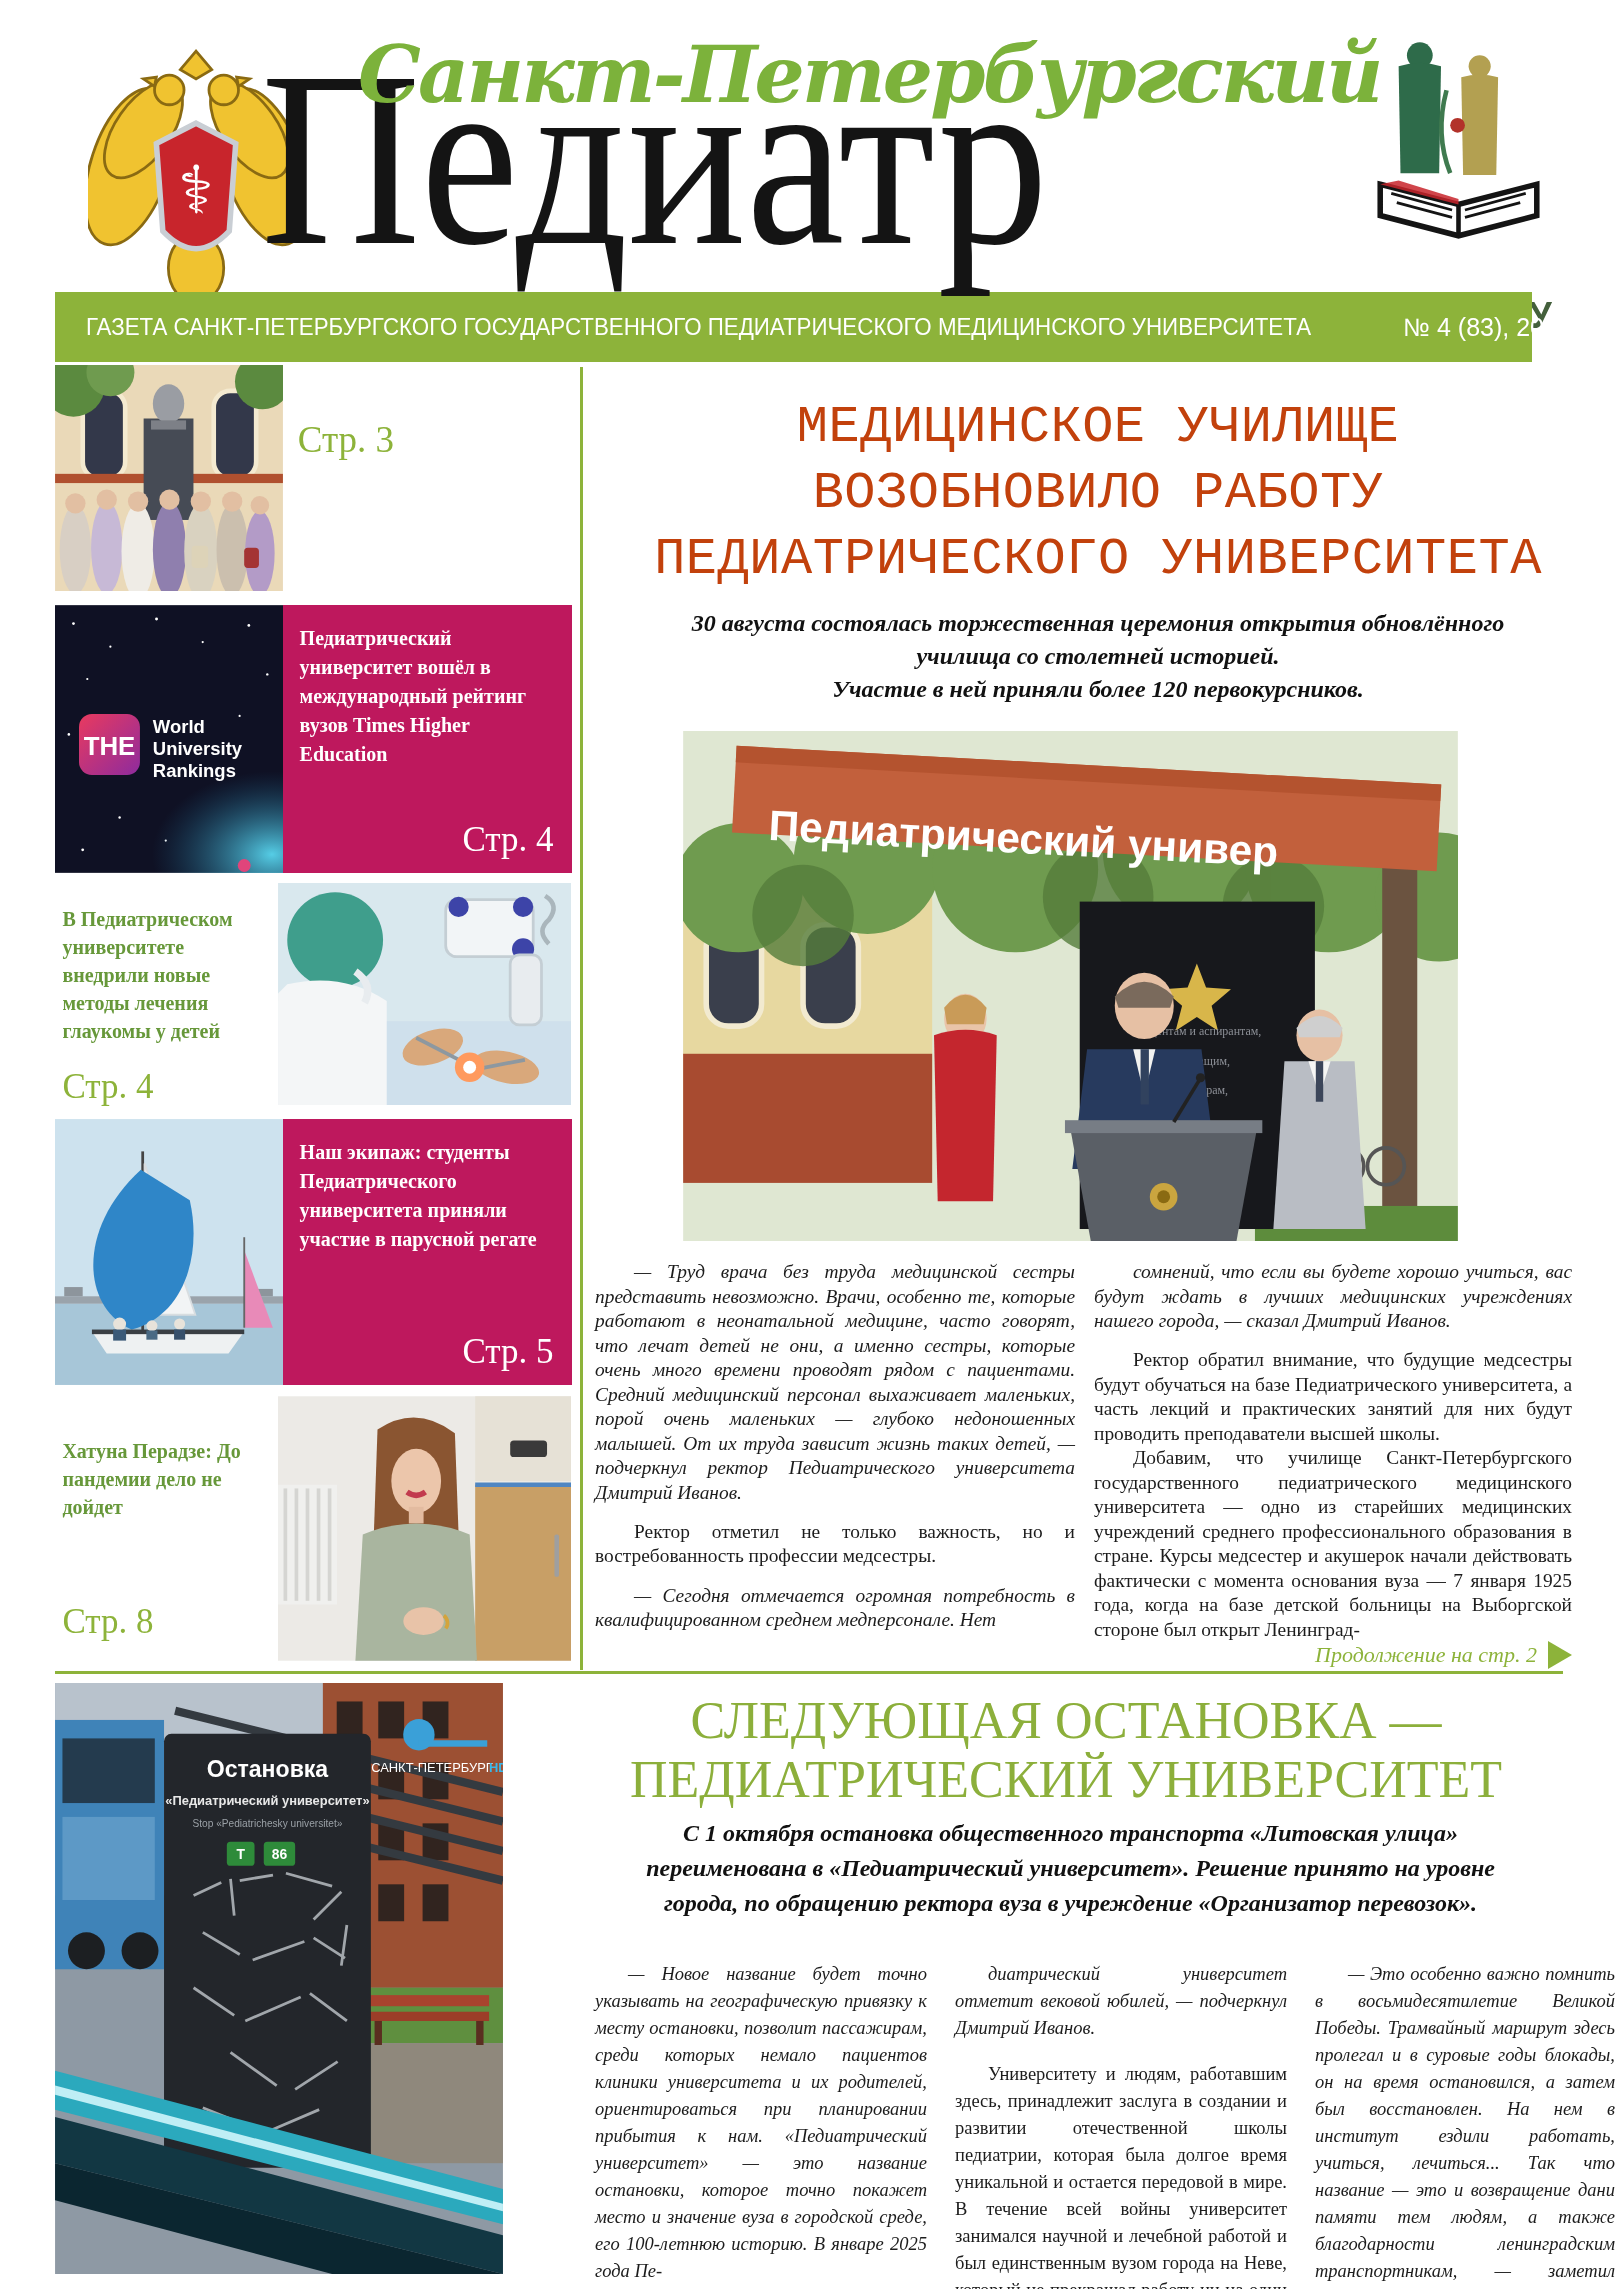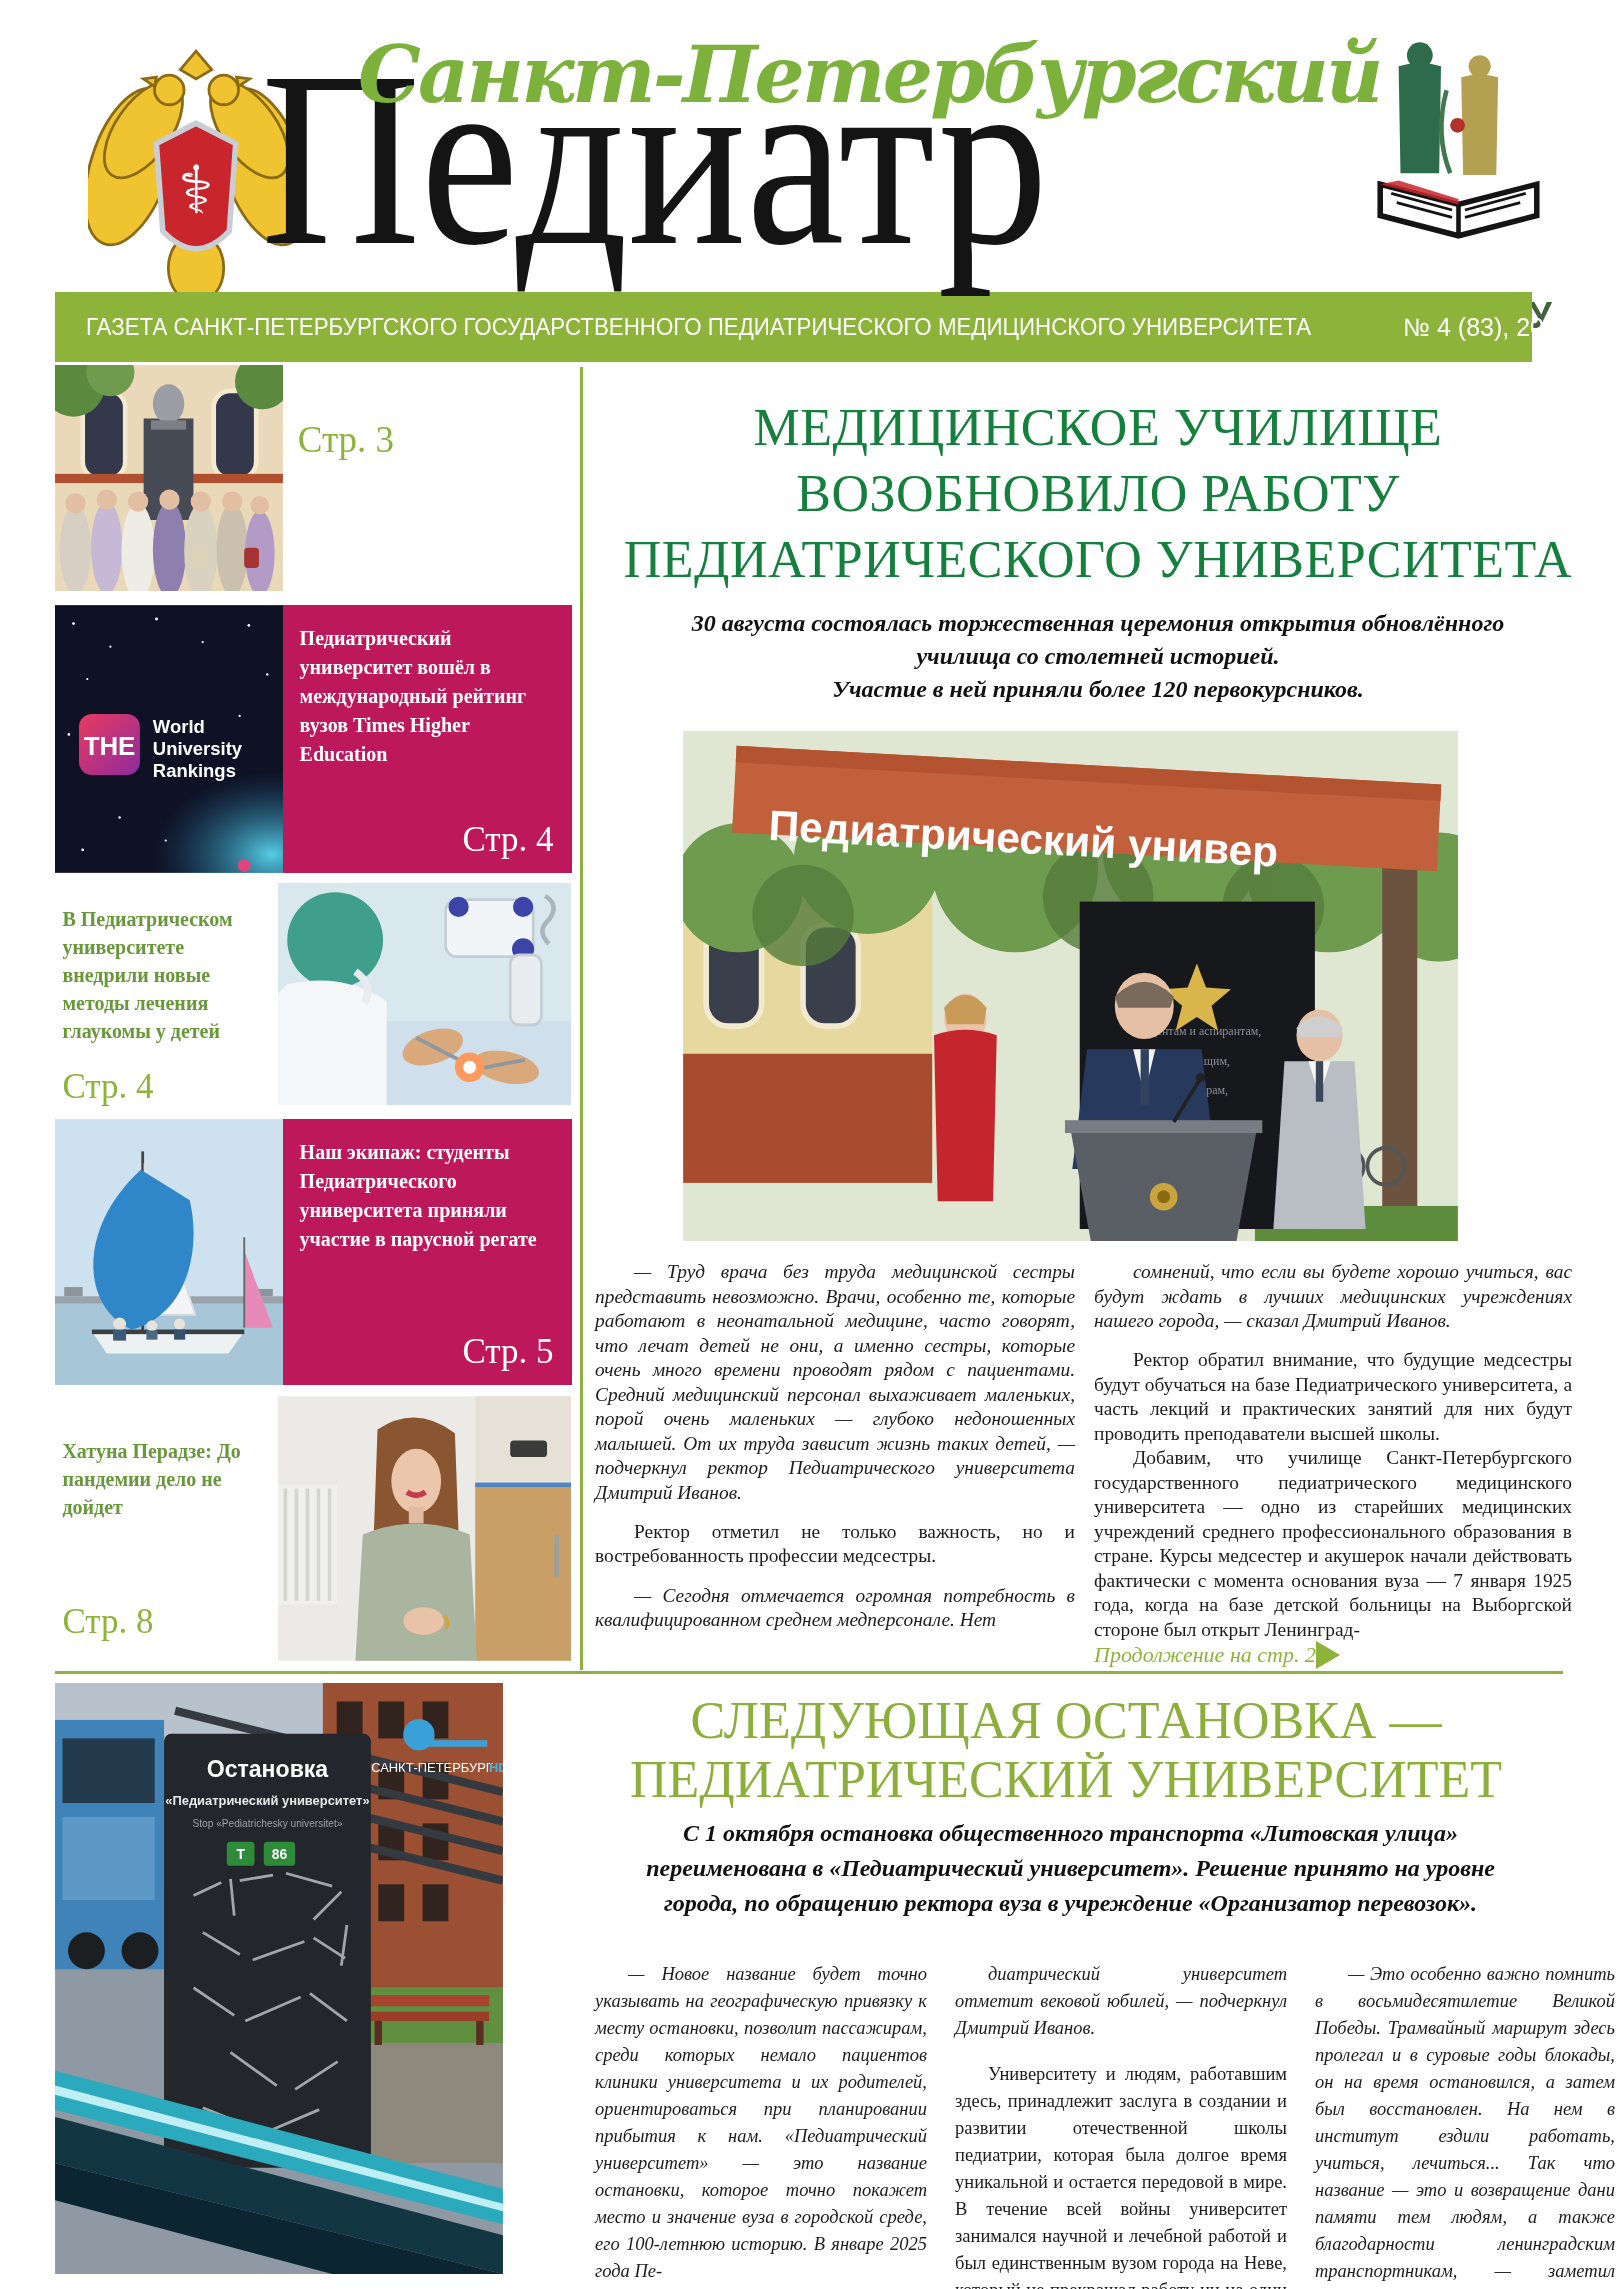--- a/index.html
+++ b/index.html
@@ -36,33 +36,33 @@
   .sb-page{font-size:35px;color:#8db33a;}
   .green-box{flex:1;background:#be185d;color:#fff;position:relative;
     padding:18.5px 16.6px;box-sizing:border-box;}
   .green-box .gb-title{font-weight:bold;font-size:20px;line-height:29px;}
   .green-box .gb-page{position:absolute;right:18.5px;bottom:13px;font-size:35px;color:#fff;}
   .v-divider{position:absolute;left:580px;top:367px;width:2.8px;height:1303px;background:#8db33a;}
   .h-divider{position:absolute;left:55px;top:1671px;width:1508px;height:2.8px;background:#8db33a;}
 
   
   .m-headline{position:absolute;left:609px;top:395px;width:978px;text-align:center;
-    font-size:52px;line-height:66px;color:#15803d;letter-spacing:0.5px;}
+    font-size:52px;line-height:66px;color:#c2410c;letter-spacing:0.5px;font-family:Liberation Mono, monospace;}
   .m-stand{position:absolute;left:646px;top:607px;width:904px;text-align:center;
     font-weight:bold;font-style:italic;font-size:24px;line-height:33px;color:#111;}
   .m-stand span{display:block;}
   .m-photo{position:absolute;left:683px;top:731px;width:775px;height:510px;overflow:hidden;}
   .col{position:absolute;top:1260px;font-size:19.4px;line-height:24.5px;text-align:justify;}
   .col p{margin:0 0 14.8px;text-indent:39px;}
   .col p.tight{margin-bottom:0;}
   .col .q{font-style:italic;}
   .col-left{left:595px;width:480px;}
   .col-right{left:1094px;width:478px;}
   .continuation{position:absolute;left:1094px;top:1641px;width:478px;
-    display:flex;align-items:center;justify-content:flex-start;gap:0;}
+    display:flex;align-items:center;justify-content:flex-end;gap:11px;}
   .continuation .ct{font-style:italic;font-size:22px;color:#8db33a;}
   .tri{width:0;height:0;border-left:24px solid #8db33a;
     border-top:14px solid transparent;border-bottom:14px solid transparent;}
 
   
   .b-photo{position:absolute;left:55px;top:1683px;width:448px;height:591px;overflow:hidden;}
   .b-headline{position:absolute;left:517px;top:1691px;width:1098px;text-align:center;
     font-size:52px;line-height:59px;color:#8caf3b;}
   .b-stand{position:absolute;left:535px;top:1816px;width:1071px;text-align:center;
     font-weight:bold;font-style:italic;font-size:24px;line-height:35px;color:#111;}

